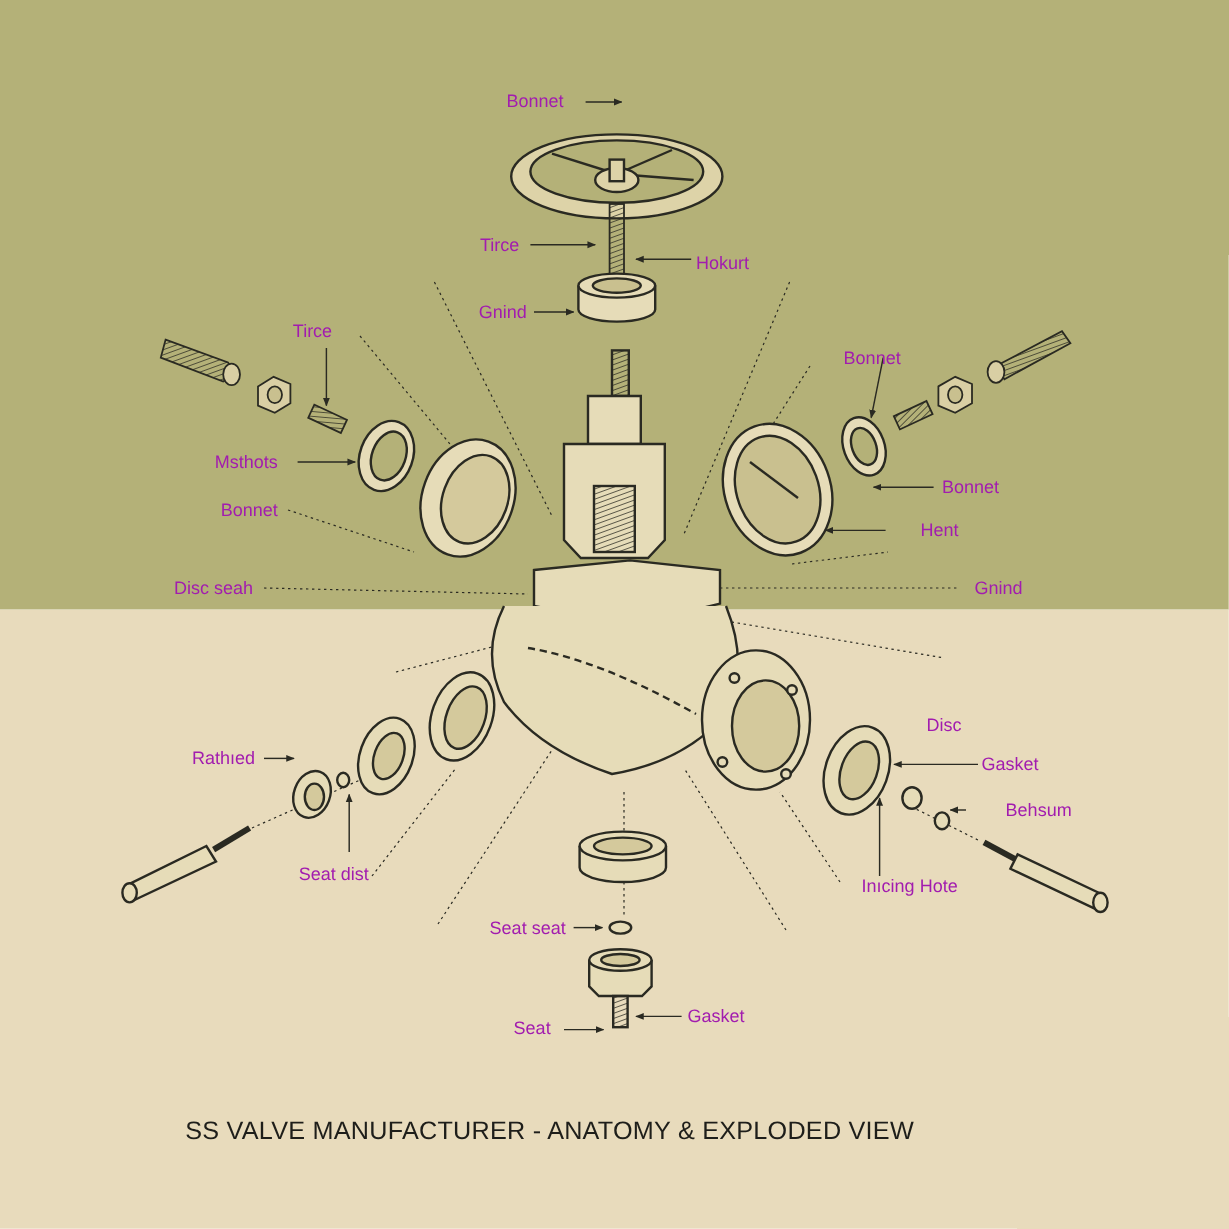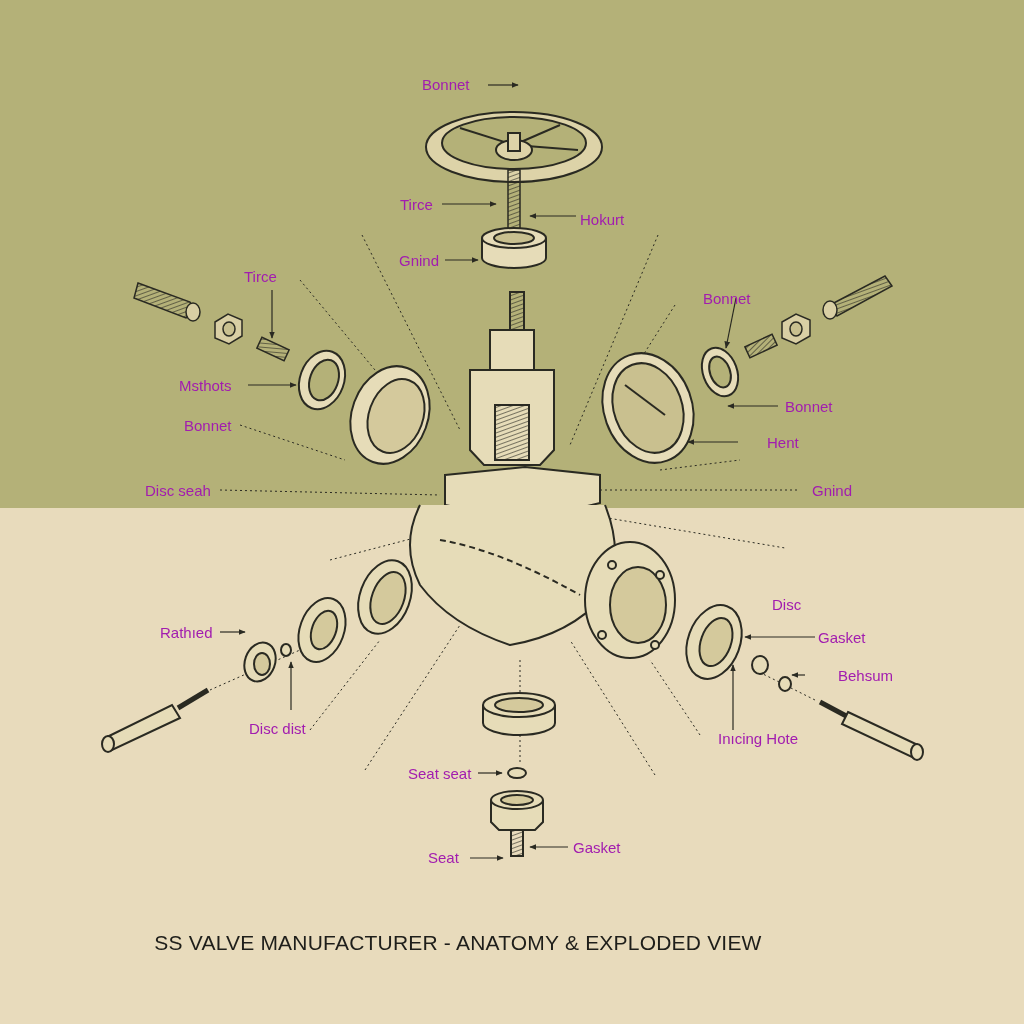--- a/index.html
+++ b/index.html
@@ -175,21 +175,21 @@
 <div class="lbl" style="left:399px;top:253px">Gnind</div>
 <div class="lbl" style="left:244px;top:269px">Tirce</div>
 <div class="lbl" style="left:179px;top:378px">Msthots</div>
 <div class="lbl" style="left:184px;top:418px">Bonnet</div>
 <div class="lbl" style="left:145px;top:483px">Disc seah</div>
 <div class="lbl" style="left:703px;top:291px">Bonnet</div>
 <div class="lbl" style="left:785px;top:399px">Bonnet</div>
 <div class="lbl" style="left:767px;top:435px">Hent</div>
 <div class="lbl" style="left:812px;top:483px">Gnind</div>
 <div class="lbl" style="left:160px;top:625px">Rathıed</div>
-<div class="lbl" style="left:249px;top:721px">Disc dist</div>
+<div class="lbl" style="left:249px;top:721px">Seat dist</div>
 <div class="lbl" style="left:772px;top:597px">Disc</div>
 <div class="lbl" style="left:818px;top:630px">Gasket</div>
 <div class="lbl" style="left:838px;top:668px">Behsum</div>
 <div class="lbl" style="left:718px;top:731px">Inıcing Hote</div>
 <div class="lbl" style="left:408px;top:766px">Seat seat</div>
 <div class="lbl" style="left:573px;top:840px">Gasket</div>
 <div class="lbl" style="left:428px;top:850px">Seat</div>
 
 <div class="title">SS VALVE MANUFACTURER - ANATOMY &amp; EXPLODED VIEW</div>
 

